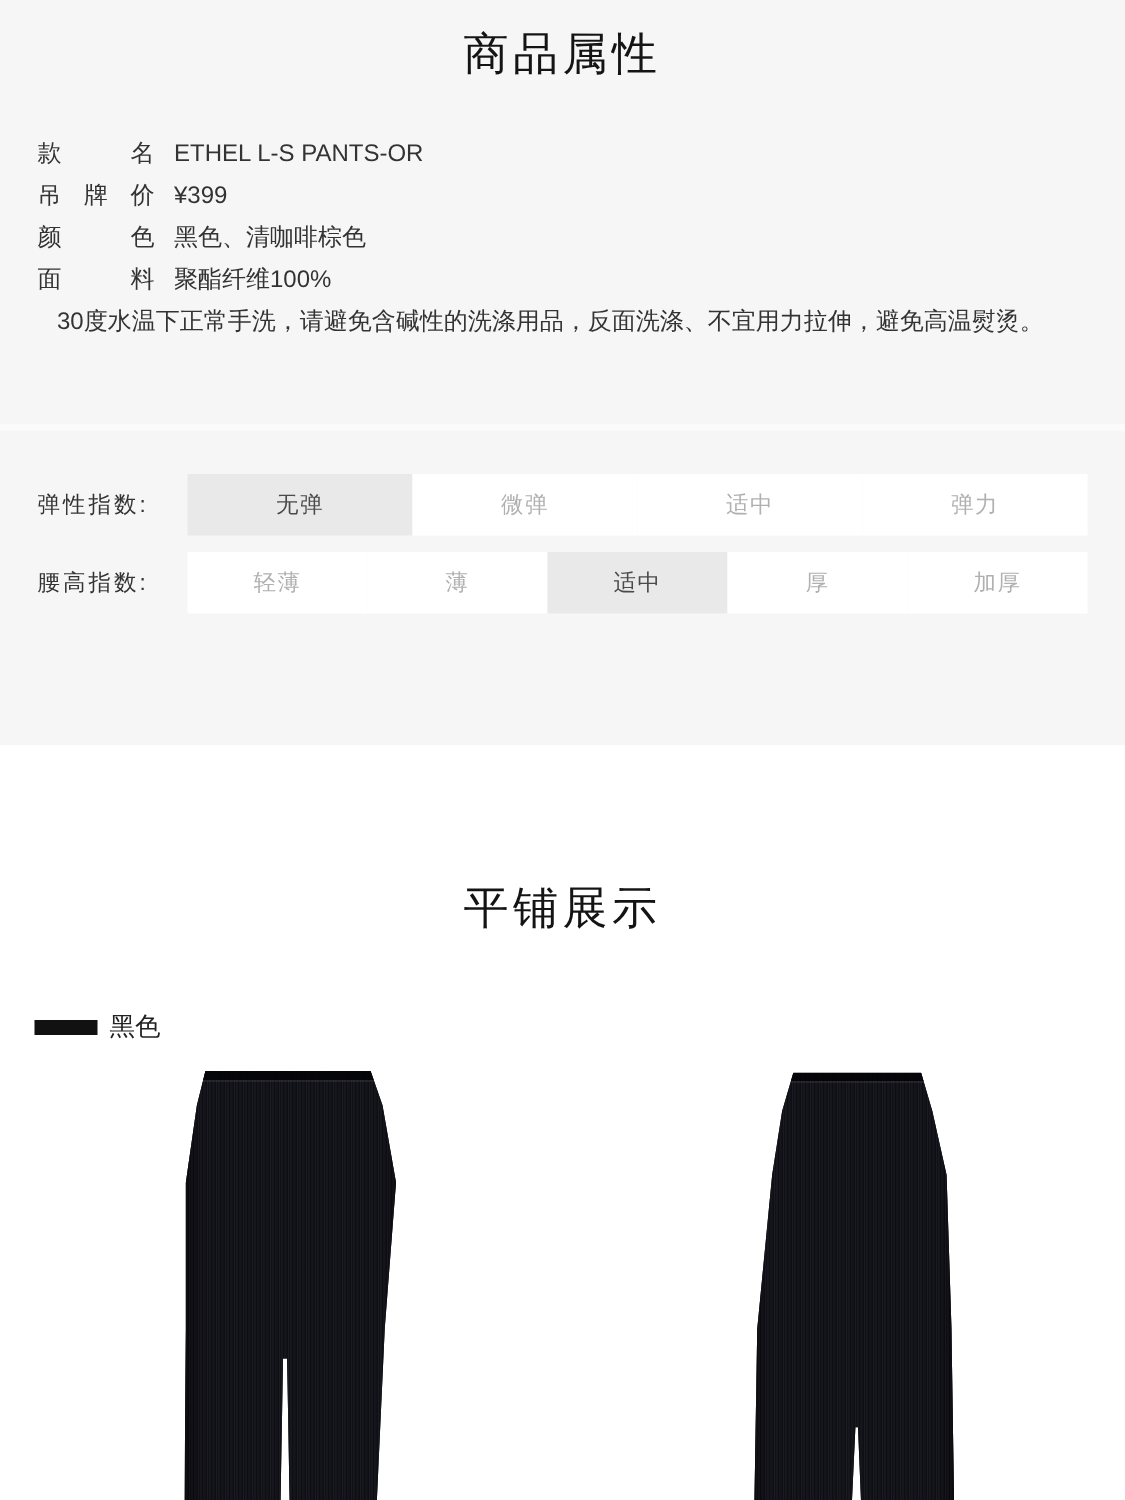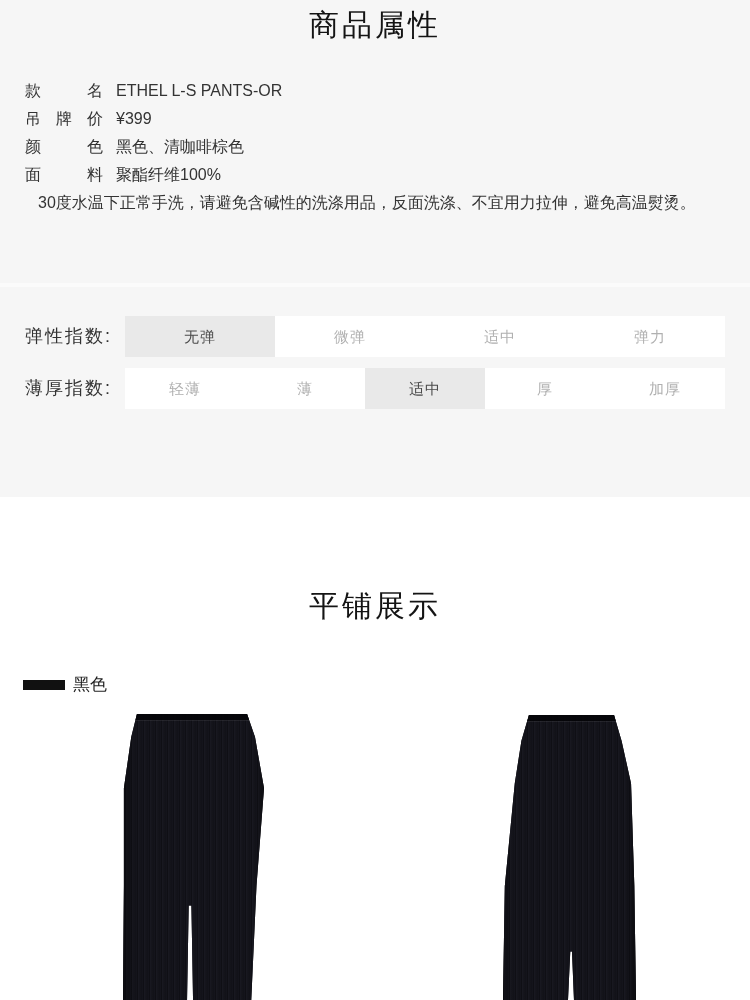--- a/index.html
+++ b/index.html
@@ -9,21 +9,21 @@
     overflow: hidden;
     background: #ffffff;
     font-family: "Liberation Sans", "DejaVu Sans", sans-serif;
   }
   .page { width: 750px; height: 1000px; position: relative; }
 
   
   .attrs-section {
     height: 283px;
     background: #f6f6f6;
-    padding: 4px 25px 0;
+    padding: 16px 25px 0;
   }
   .sec-title {
     margin: 0;
     font-size: 30px;
     font-weight: 500;
     letter-spacing: 3px;
     color: #141414;
     text-align: center;
     line-height: 42px;
   }
@@ -57,21 +57,21 @@
     background: #f6f6f6;
     padding: 29px 25px 0;
   }
   .idx-row {
     display: flex;
     height: 41px;
     margin-bottom: 11px;
   }
   .idx-label {
     width: 100px;
-    font-size: 18px;
+    font-size: 15px;
     letter-spacing: 2px;
     color: #333333;
     line-height: 41px;
     white-space: nowrap;
   }
   .idx-cells {
     flex: 1;
     display: flex;
   }
   .idx-cell {
@@ -180,21 +180,21 @@
       <span class="idx-label">弹性指数:</span>
       <div class="idx-cells">
         <div class="idx-cell sel">无弹</div>
         <div class="idx-cell">微弹</div>
         <div class="idx-cell">适中</div>
         <div class="idx-cell">弹力</div>
       </div>
     </div>
 
     <div class="idx-row">
-      <span class="idx-label">薄厚指数:</span>
+      <span class="idx-label">腰高指数:</span>
       <div class="idx-cells">
         <div class="idx-cell">轻薄</div>
         <div class="idx-cell">薄</div>
         <div class="idx-cell sel">适中</div>
         <div class="idx-cell">厚</div>
         <div class="idx-cell">加厚</div>
       </div>
     </div>
 
   </section>

